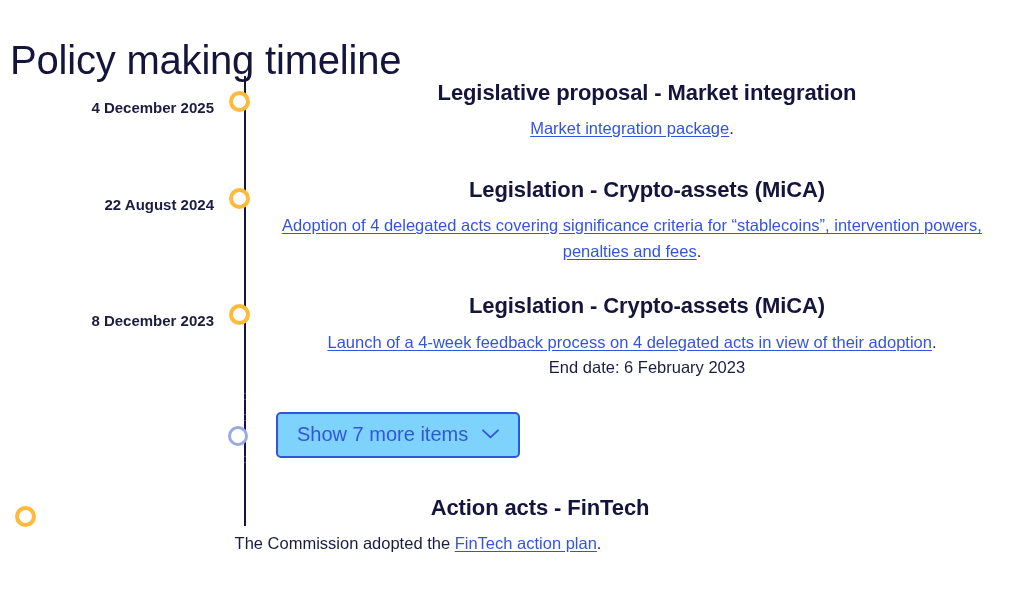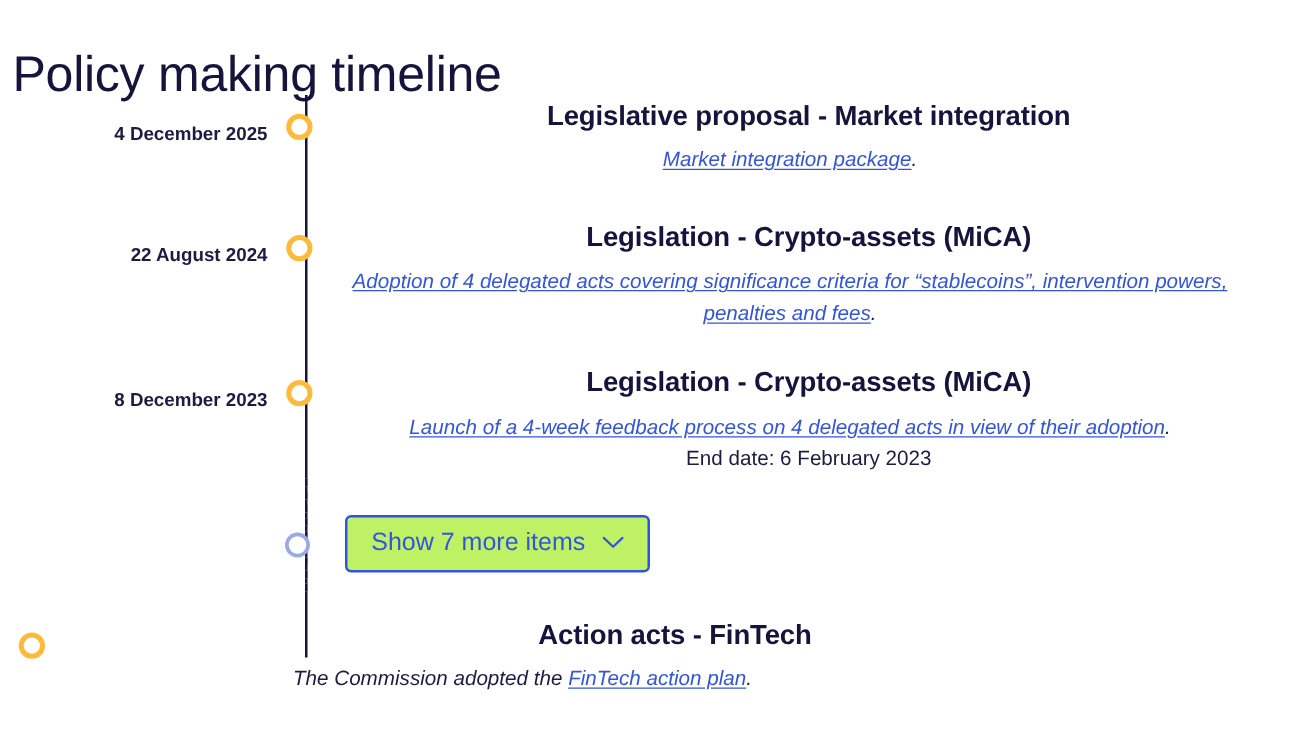--- a/index.html
+++ b/index.html
@@ -128,21 +128,20 @@
     letter-spacing: -0.1px;
     margin: 0 0 10px 0;
   }
 
   .item-desc {
     font-size: 16.5px;
     line-height: 1.55;
     color: #1c1c42;
     margin: 0;
     max-width: 712px;
-    font-style: italic;
   }
 
   .item-desc a,
   a.link {
     color: #3355dd;
     text-decoration: underline;
     text-underline-offset: 2px;
     cursor: pointer;
   }
 
@@ -158,21 +157,21 @@
     position: relative;
     display: flex;
     align-items: flex-start;
   }
   .showmore-btn {
     display: inline-flex;
     align-items: center;
     gap: 14px;
     border: 2px solid #2f55e0;
     border-radius: 5px;
-    background: #bef264;
+    background: #7dd3fc;
     color: #3355dd;
     font-family: "Liberation Sans", sans-serif;
     font-size: 20px;
     font-weight: 400;
     padding: 9px 19px 10px 19px;
     cursor: pointer;
     line-height: 1.15;
   }
   .chev {
     display: inline-block;

